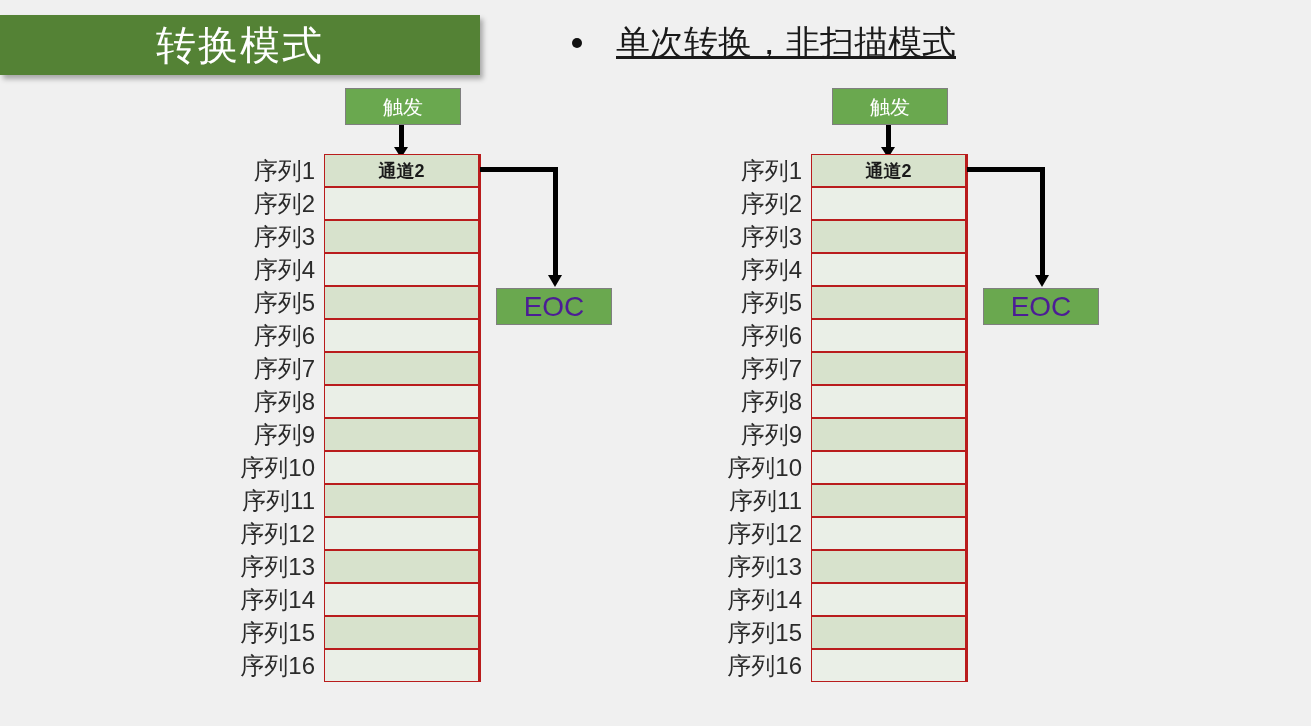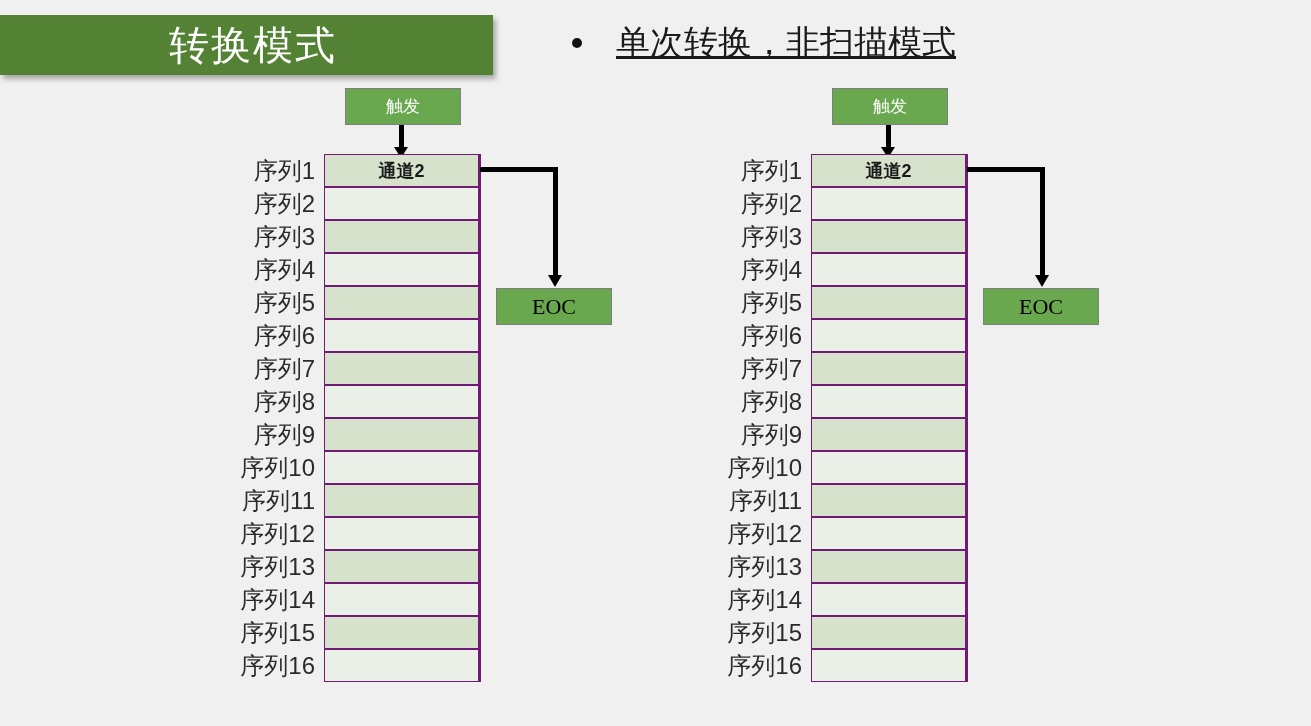--- a/index.html
+++ b/index.html
@@ -21,21 +21,20 @@
     position: absolute;
     left: 0px;
     top: 15px;
     width: 480px;
     height: 60px;
     background: #548235;
     box-shadow: 3px 4px 5px rgba(0,0,0,0.30);
     display: flex;
     align-items: center;
     justify-content: center;
-    padding-left: 13px;
   }
   .title-banner .title-text {
     color: #ffffff;
     font-size: 40px;
     line-height: 1;
     letter-spacing: 2px;
     white-space: nowrap;
   }
 
   
@@ -80,21 +79,21 @@
     height: 37px;
     background: #6aa84f;
     border: 1px solid #7f7f7f;
     box-sizing: border-box;
     display: flex;
     align-items: center;
     justify-content: center;
   }
   .trigger-box .label {
     color: #ffffff;
-    font-size: 17px;
+    font-size: 20px;
     line-height: 1;
     white-space: nowrap;
   }
 
   
   .trigger-arrow {
     position: absolute;
     left: 399px;
     top: 125px;
     width: 5px;
@@ -128,21 +127,21 @@
     color: #2b2b2b;
     white-space: nowrap;
   }
 
   
   .channel-table {
     position: absolute;
     left: 324px;
     top: 154px;
     width: 157px;
-    background: #701a75;
+    background: #b91c1c;
     padding: 1px 3px 1px 1px;
     box-sizing: border-box;
   }
   .channel-table .row {
     height: 31px;
     margin-bottom: 2px;
     display: flex;
     align-items: center;
     justify-content: center;
   }
@@ -193,25 +192,24 @@
     width: 116px;
     height: 37px;
     background: #6aa84f;
     border: 1px solid #7f7f7f;
     box-sizing: border-box;
     display: flex;
     align-items: center;
     justify-content: center;
   }
   .eoc-box .label {
-    color: #000000;
-    font-size: 22px;
+    color: #4c1d95;
+    font-size: 28px;
     line-height: 1;
     white-space: nowrap;
-    font-family: Liberation Serif, serif;
   }
 </style>
 </head>
 <body>
 
 <div id="slide">
 
   <div class="title-banner">
     <span class="title-text">转换模式</span>
   </div>

